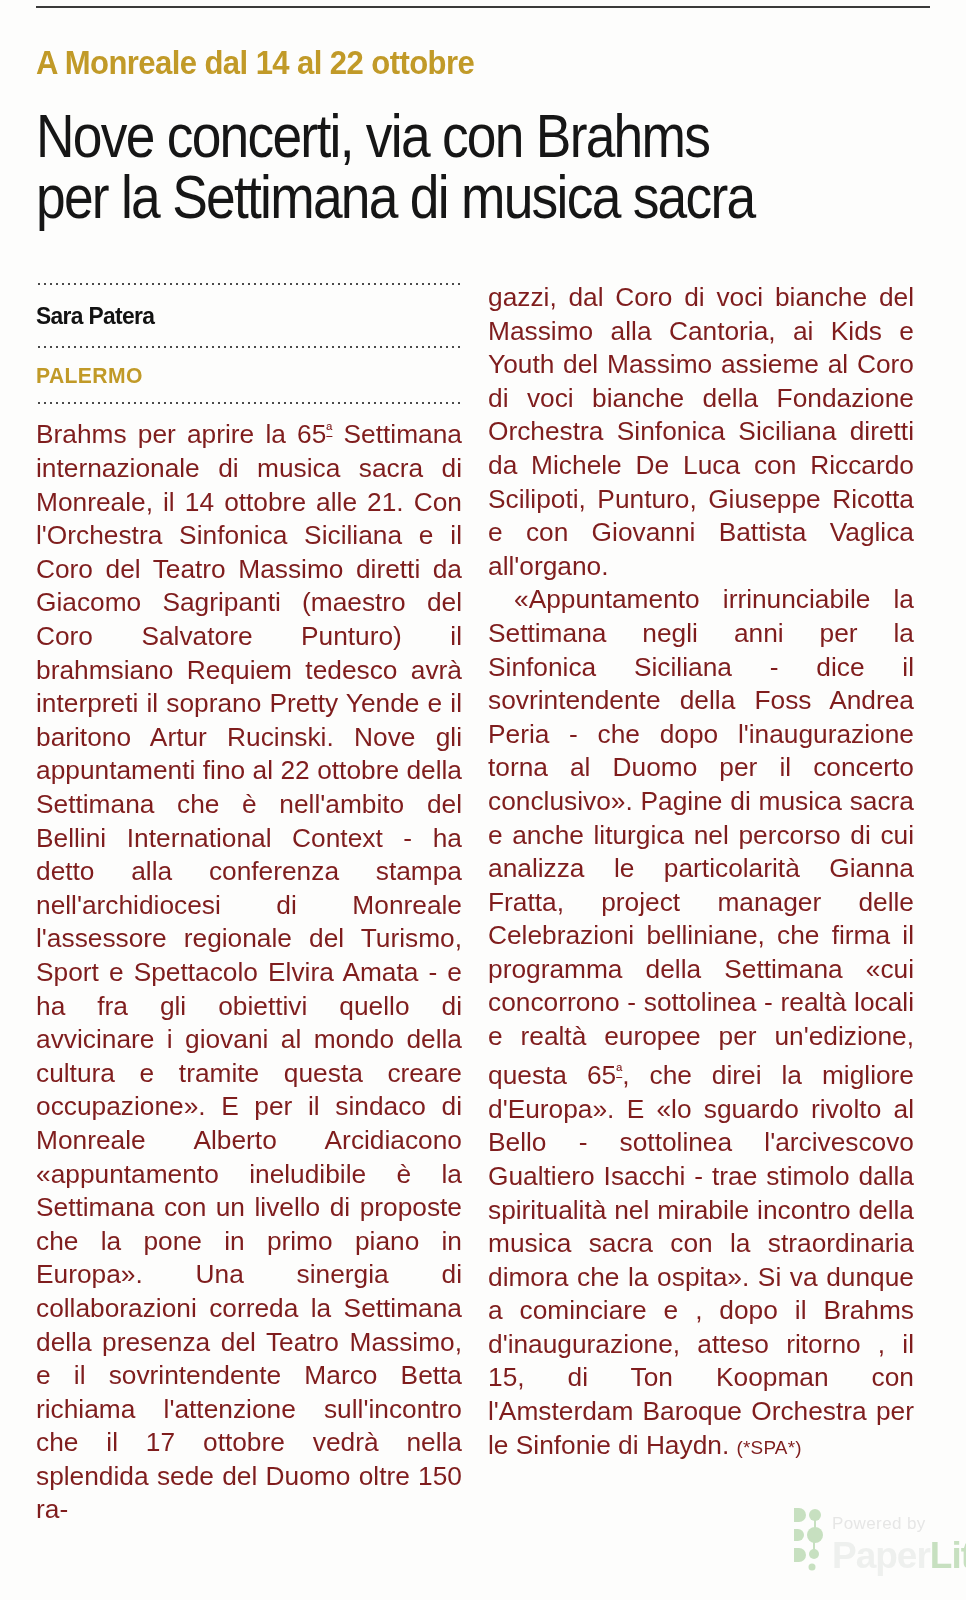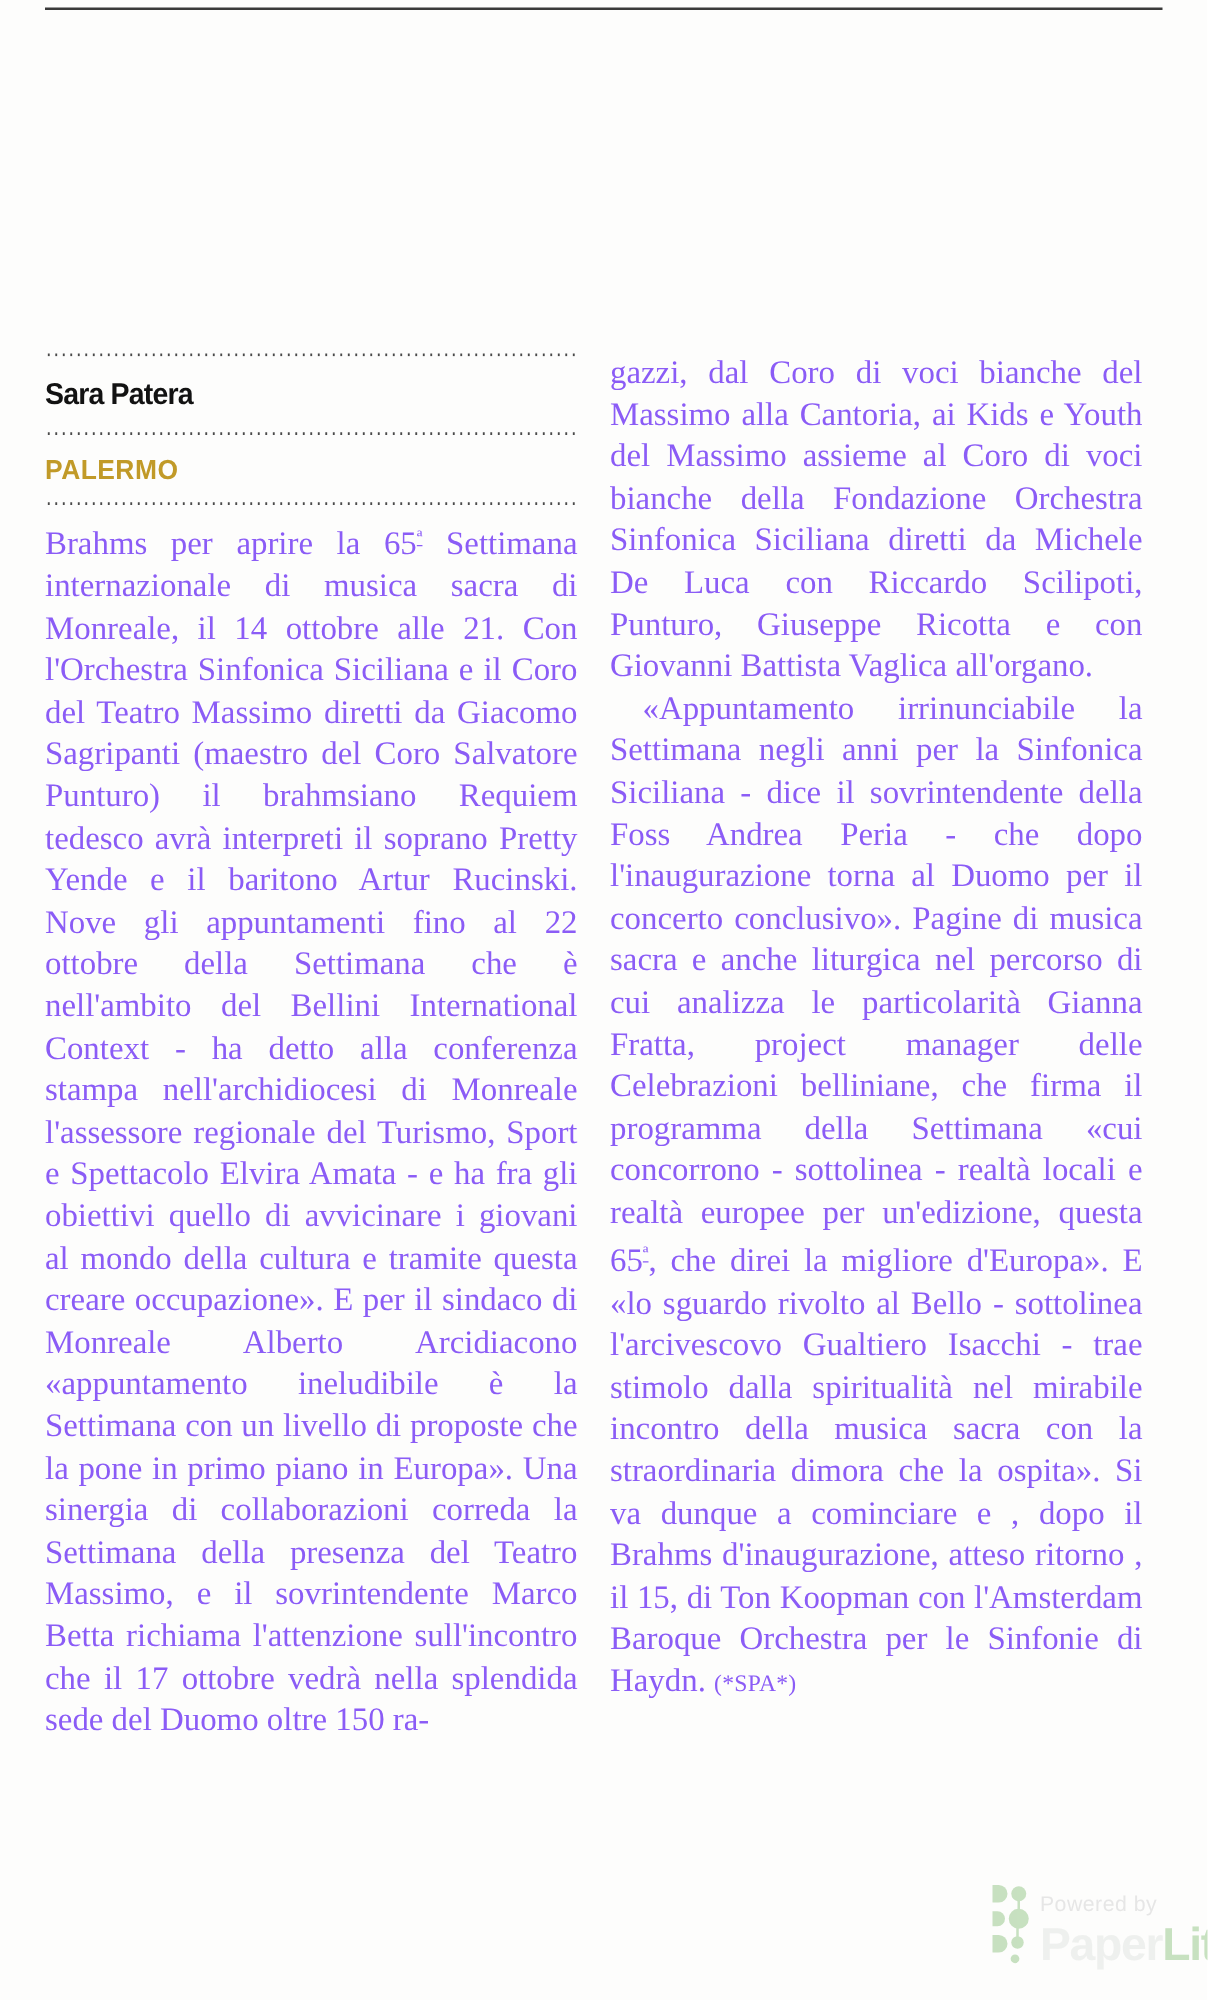--- a/index.html
+++ b/index.html
@@ -106,26 +106,26 @@
     font-weight: bold;
     font-size: 22px;
     letter-spacing: 0.4px;
     color: #c19a28;
     padding: 15px 0 11px 0;
     transform: scaleX(0.96);
     transform-origin: left center;
   }
 
   .body-text {
-    font-family: Liberation Serif, serif;
+    font-family: Liberation Sans, sans-serif;
     font-size: 26.3px;
     line-height: 33.6px;
     text-align: justify;
     text-justify: inter-word;
-    color: #8b5cf6;
+    color: #7f1d1d;
     hyphens: manual;
     margin: 0;
     padding-top: 9px;
   }
   .col-right .body-text { padding-top: 0; }
 
   .body-text p {
     margin: 0;
   }
   .body-text p + p {
@@ -191,20 +191,28 @@
   .wm-brand .wm-paper { color: #eceeec; }
   .wm-brand .wm-lit { color: #bedcb6; }
 </style>
 </head>
 <body>
 
 <div class="page">
 
   <div class="top-rule"></div>
 
+  <div class="article">
+    <div class="kicker">A Monreale dal 14 al 22 ottobre</div>
+
+    <h1 class="headline">
+      <span class="hl-line">Nove concerti, via con Brahms</span>
+      <span class="hl-line">per la Settimana di musica sacra</span>
+    </h1>
+  </div>
 
   <div class="columns">
 
     <div class="col col-left">
       <div class="dotted-rule"></div>
       <div class="byline">Sara Patera</div>
       <div class="dotted-rule"></div>
       <div class="dateline">PALERMO</div>
       <div class="dotted-rule"></div>
 

